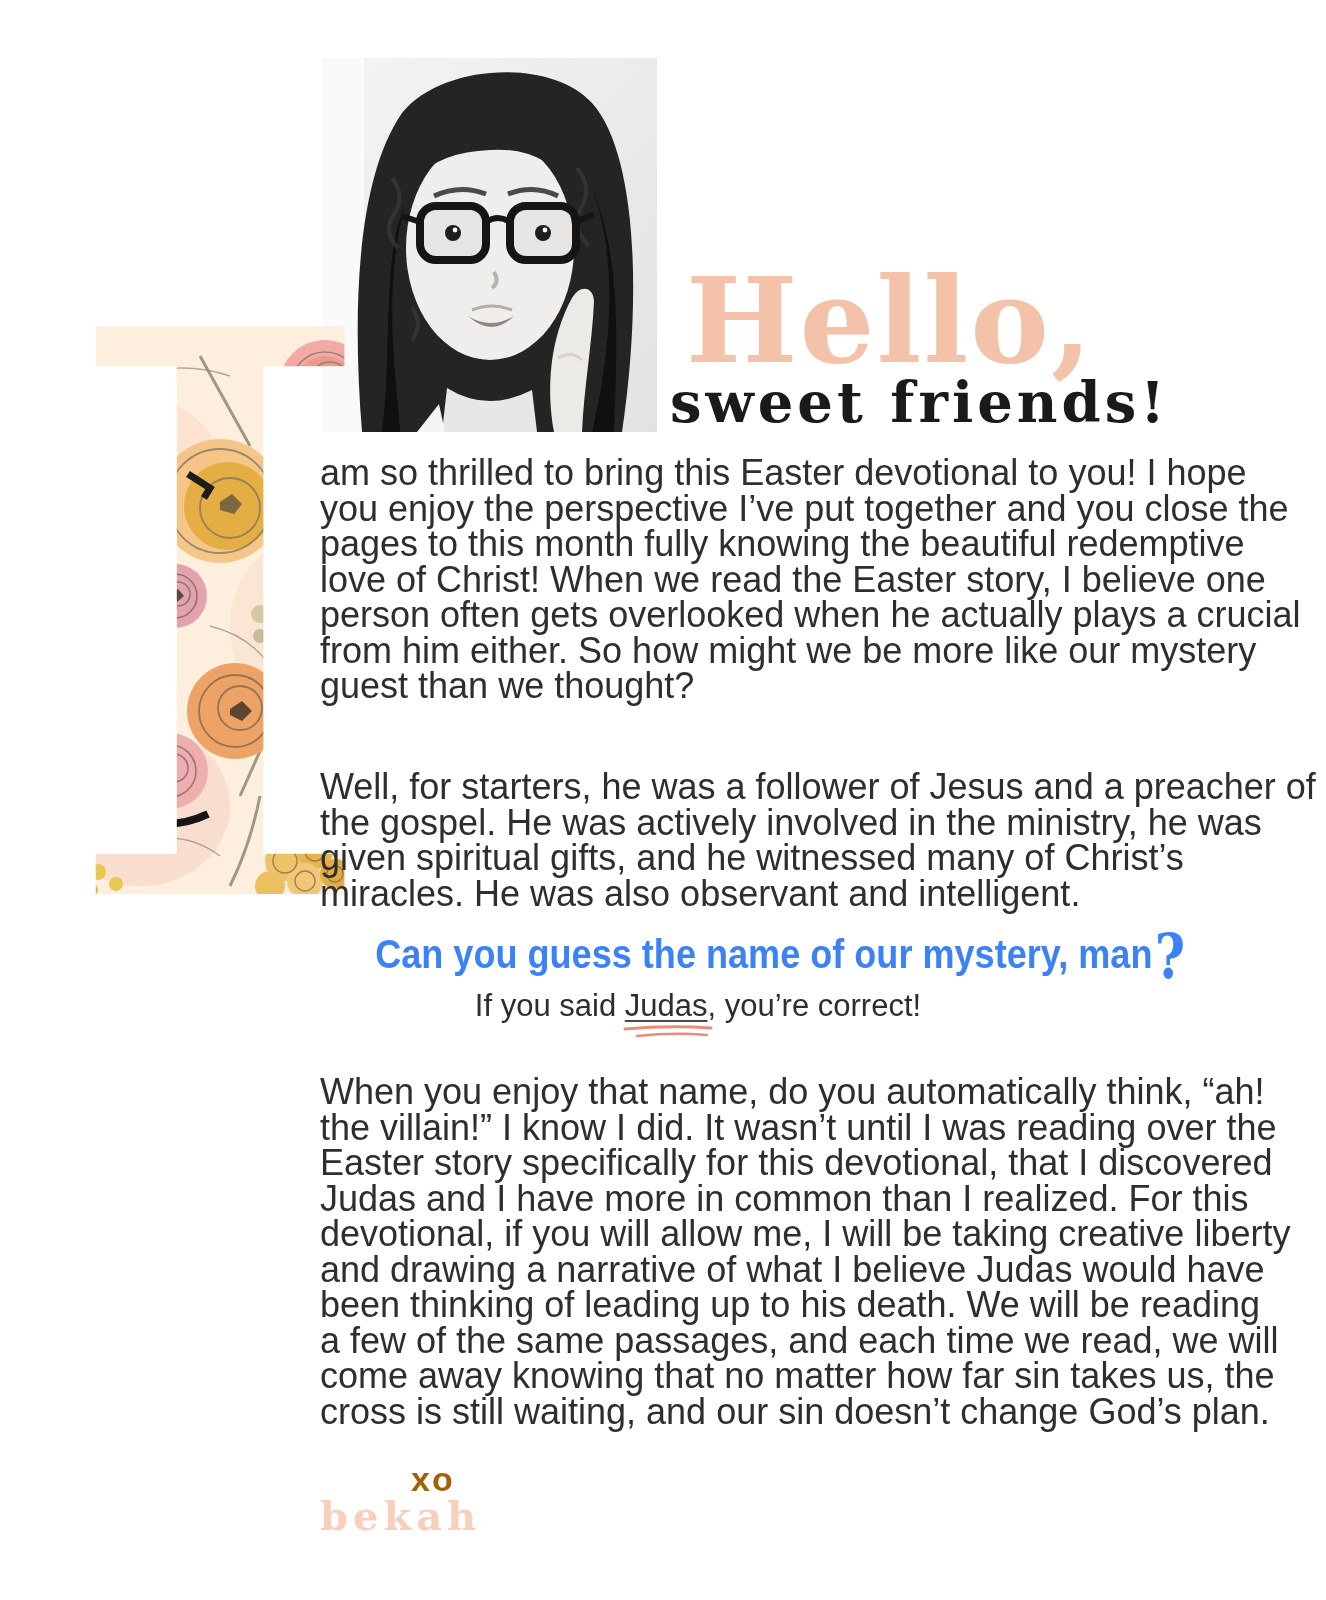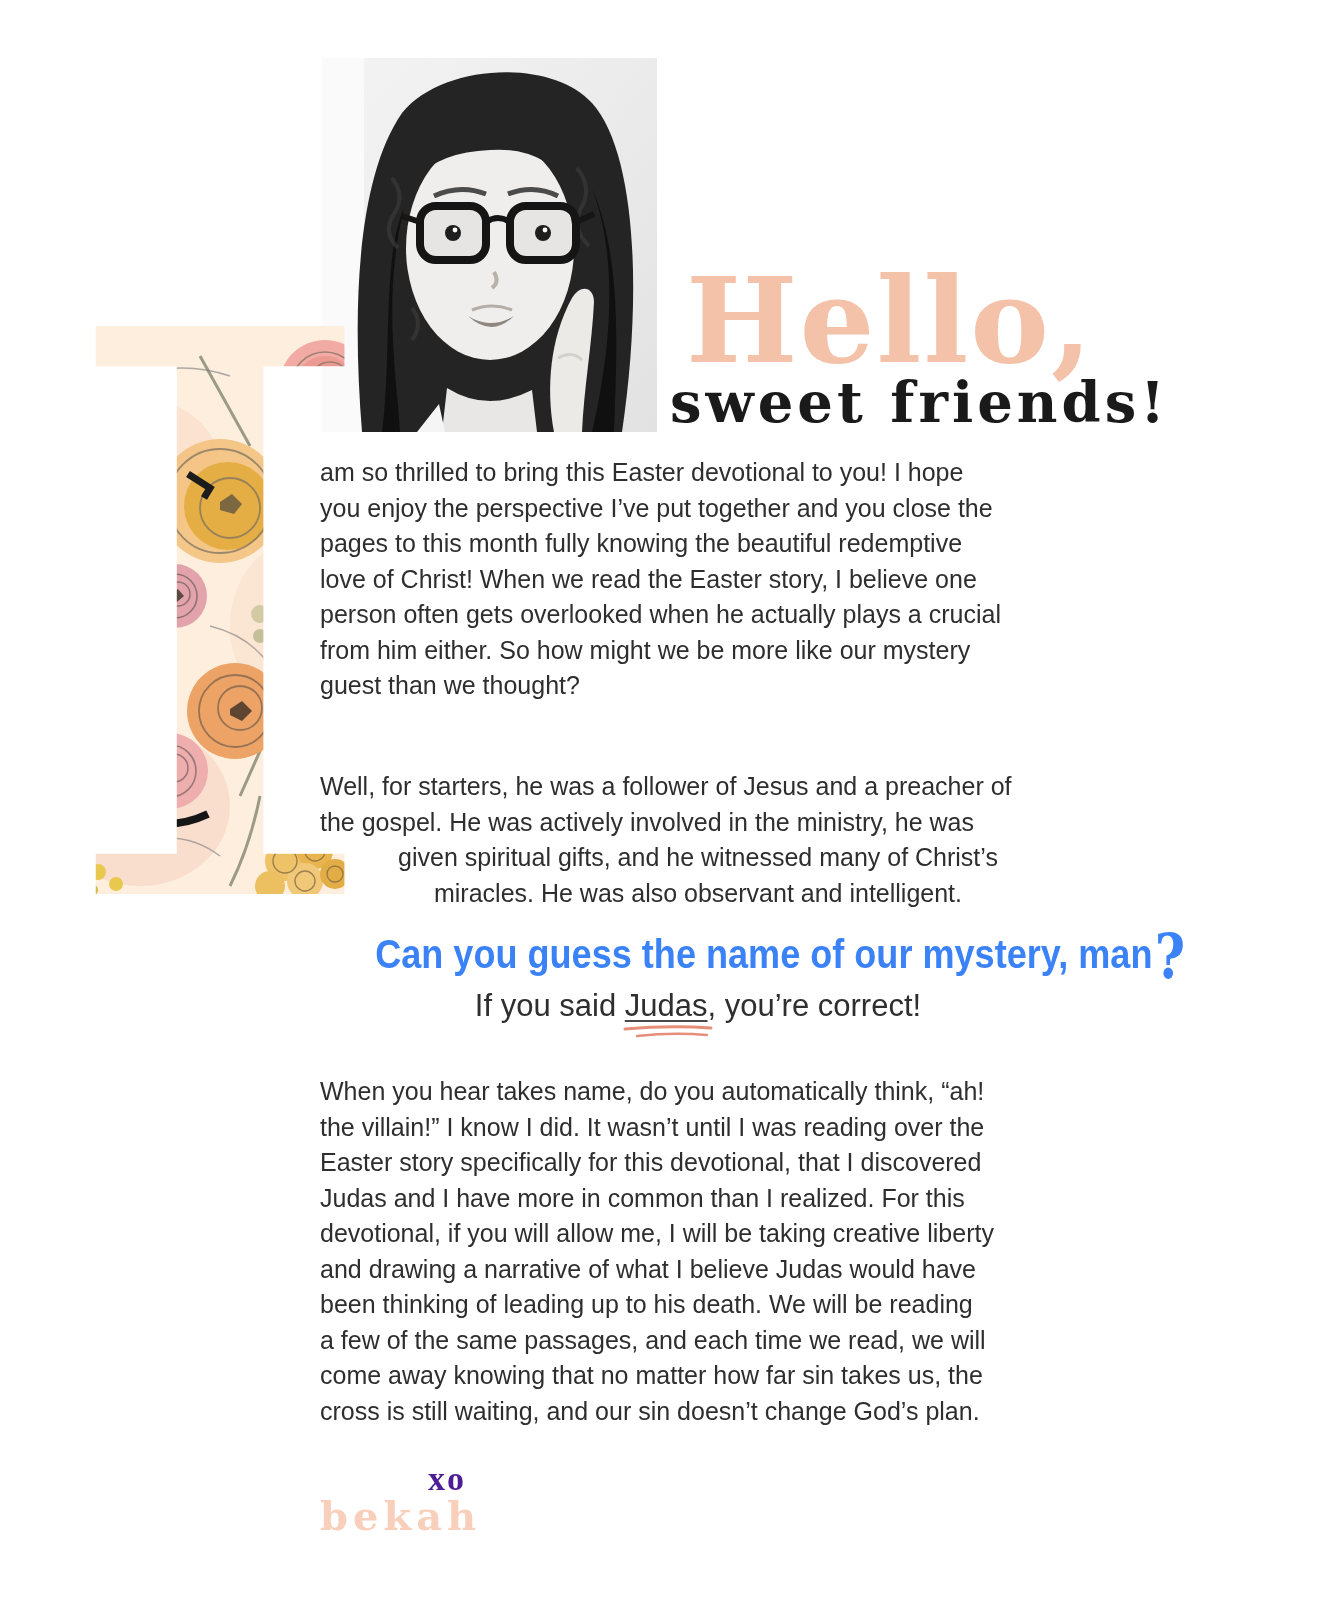--- a/index.html
+++ b/index.html
@@ -16,41 +16,41 @@
   
   .hello{position:absolute;left:686px;top:262px;z-index:3;
          font-family:"DejaVu Serif",serif;font-weight:bold;font-size:118px;line-height:118px;
          letter-spacing:2px;color:#f4c1a9;}
   .sub{position:absolute;left:670px;top:376px;z-index:3;
        font-family:"DejaVu Serif",serif;font-weight:bold;font-size:56px;line-height:52px;
        letter-spacing:4px;color:#1a1a1a;}
 
   
   .para{position:absolute;left:320px;width:756px;z-index:3;
-        font-size:25px;line-height:35.5px;color:#2e2e2e;}
+        font-size:36px;line-height:35.5px;color:#2e2e2e;}
   .para .line{white-space:nowrap;}
   #para-followers .line:nth-child(3),
   #para-followers .line:nth-child(4){text-align:center;white-space:nowrap;}
 
   .q-heading{position:absolute;left:320px;top:930px;width:756px;z-index:3;text-align:center;color:#3b82f6;}
   .q-heading .q-text{display:inline-block;transform:scaleX(0.88);transform-origin:center bottom;
         font-weight:bold;font-size:41px;line-height:48px;letter-spacing:0px;white-space:nowrap;}
   .q-mark{display:inline-block;font-family:"DejaVu Serif",serif;font-weight:bold;font-size:62px;
         line-height:0;position:relative;top:10px;left:2px;transform:scaleX(0.95);}
 
   .answer{position:absolute;left:320px;top:988px;width:756px;z-index:3;text-align:center;
         font-size:31px;line-height:35px;color:#2e2e2e;}
   .answer .name{position:relative;text-decoration:underline;text-decoration-color:#4a4a4a;
         text-underline-offset:4px;text-decoration-thickness:2px;}
   .answer .name svg{position:absolute;left:-2px;bottom:-16px;}
 
   
   .sig-xo{position:absolute;left:411px;top:1462px;z-index:3;
-        font-family:Liberation Serif, serif;font-weight:bold;font-size:34px;line-height:34px;
-        letter-spacing:2px;color:#4c1d95;margin-left:17px;}
+        font-family:Liberation Sans, sans-serif;font-weight:bold;font-size:34px;line-height:34px;
+        letter-spacing:2px;color:#a16207;}
   .sig-name{position:absolute;left:320px;top:1486px;z-index:3;
         font-family:"DejaVu Serif",serif;font-weight:bold;font-size:40px;line-height:60px;
         letter-spacing:5px;color:#f8cdb7;opacity:0.95;}
 </style>
 </head>
 <body>
 
 <div class="page">
 
   <div class="photo">
@@ -216,21 +216,21 @@
   </div>
 
   <div class="answer">
     <span>If you said </span><span class="name"><span>Judas</span><svg width="92" height="14" viewBox="0 0 92 14">
           <path d="M2,4 Q46,0 88,3" stroke="#e78e79" stroke-width="3" fill="none" stroke-linecap="round"></path>
           <path d="M14,11 Q50,7 84,10" stroke="#e78e79" stroke-width="2.4" fill="none" stroke-linecap="round"></path>
         </svg></span><span>, you’re correct!</span>
   </div>
 
   <div class="para" id="para-reflection" style="top:1074px;">
-      <div class="line">When you hear takes name, do you automatically think, “ah!</div>
+      <div class="line">When you enjoy that name, do you automatically think, “ah!</div>
       <div class="line">the villain!” I know I did. It wasn’t until I was reading over the</div>
       <div class="line">Easter story specifically for this devotional, that I discovered</div>
       <div class="line">Judas and I have more in common than I realized. For this</div>
       <div class="line">devotional, if you will allow me, I will be taking creative liberty</div>
       <div class="line">and drawing a narrative of what I believe Judas would have</div>
       <div class="line">been thinking of leading up to his death. We will be reading</div>
       <div class="line">a few of the same passages, and each time we read, we will</div>
       <div class="line">come away knowing that no matter how far sin takes us, the</div>
       <div class="line">cross is still waiting, and our sin doesn’t change God’s plan.</div>
     </div>

